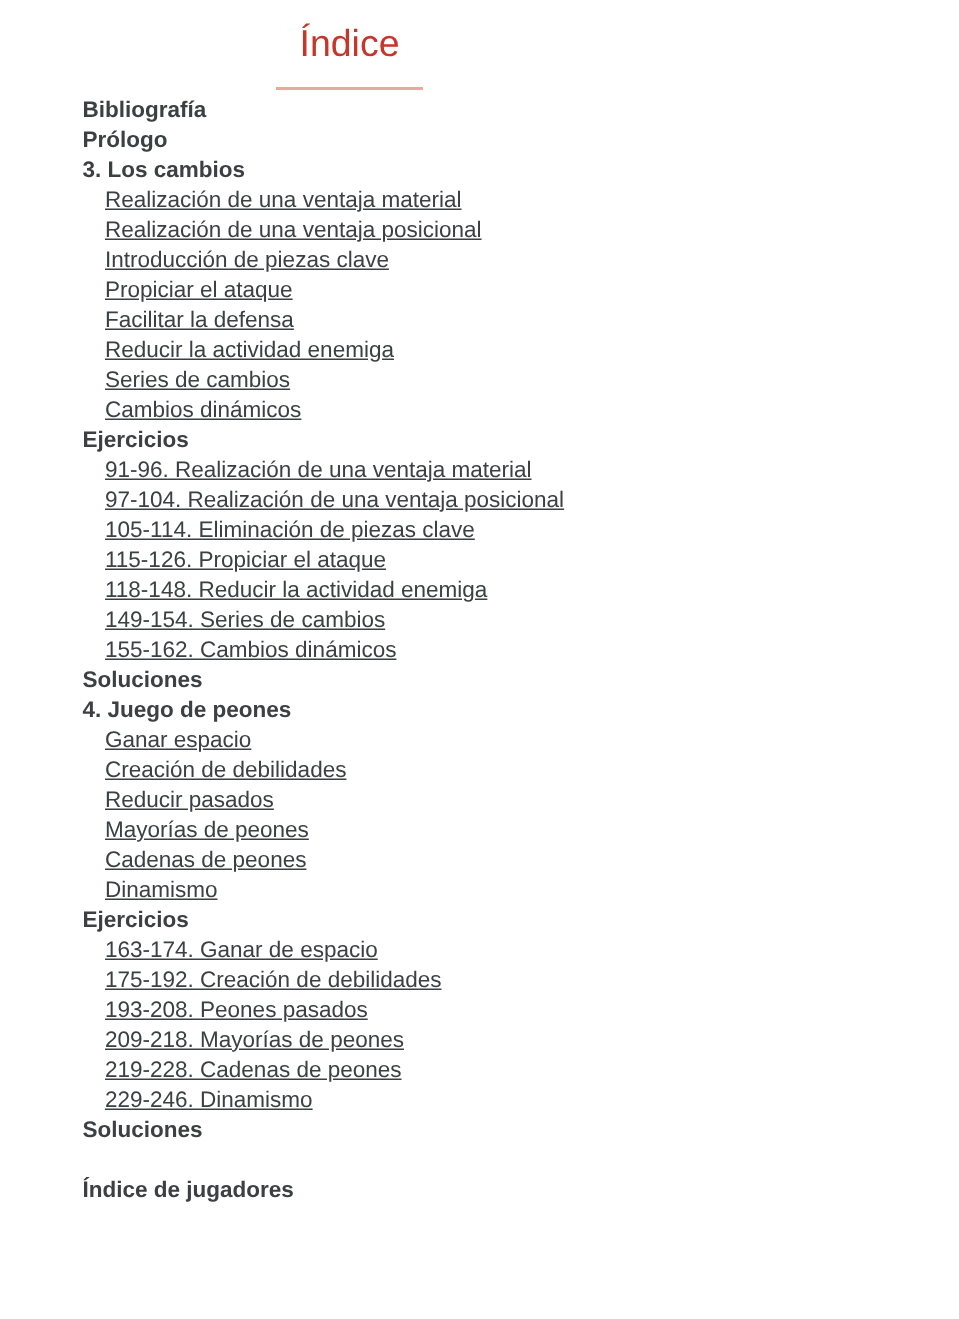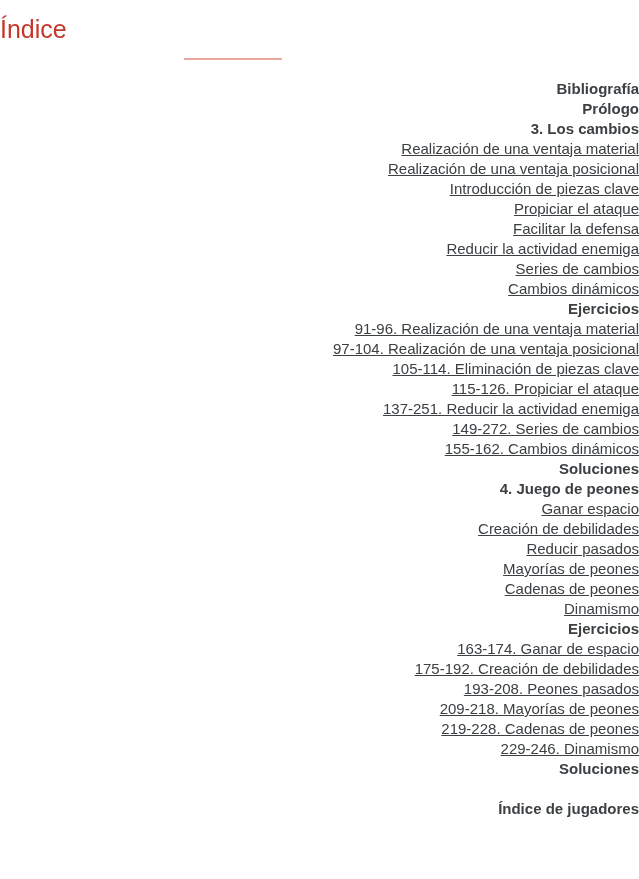--- a/index.html
+++ b/index.html
@@ -14,41 +14,40 @@
     overflow: hidden;
   }
   .page {
     width: 639px;
     height: 879px;
     background: #ffffff;
     box-sizing: border-box;
   }
   .header {
     width: 466px;
-    text-align: left;
+    text-align: center;
     padding-top: 13px;
   }
   .page-title {
     margin: 0;
     font-size: 25px;
     line-height: 33px;
     font-weight: 400;
     color: #c5372b;
   }
   .title-underline {
     width: 98px;
     height: 2px;
     background: #eba8a1;
     margin: 12px auto 0 auto;
   }
   .toc-list {
     list-style: none;
-    margin: 19px 0 0 0;
+    margin: 4px 0 0 0;
     padding: 0;
-    text-align: right;
   }
   .toc-list li {
     height: 20px;
     line-height: 20px;
     font-size: 15px;
     color: #3c4043;
     margin-left: 55px;
     white-space: nowrap;
   }
   .toc-list li.bold {
@@ -81,22 +80,22 @@
       <li class=" sub">Propiciar el ataque</li>
       <li class=" sub">Facilitar la defensa</li>
       <li class=" sub">Reducir la actividad enemiga</li>
       <li class=" sub">Series de cambios</li>
       <li class=" sub">Cambios dinámicos</li>
       <li class="bold">Ejercicios</li>
       <li class=" sub">91-96. Realización de una ventaja material</li>
       <li class=" sub">97-104. Realización de una ventaja posicional</li>
       <li class=" sub">105-114. Eliminación de piezas clave</li>
       <li class=" sub">115-126. Propiciar el ataque</li>
-      <li class=" sub">137-251. Reducir la actividad enemiga</li>
-      <li class=" sub">149-272. Series de cambios</li>
+      <li class=" sub">118-148. Reducir la actividad enemiga</li>
+      <li class=" sub">149-154. Series de cambios</li>
       <li class=" sub">155-162. Cambios dinámicos</li>
       <li class="bold">Soluciones</li>
       <li class="bold">4. Juego de peones</li>
       <li class=" sub">Ganar espacio</li>
       <li class=" sub">Creación de debilidades</li>
       <li class=" sub">Reducir pasados</li>
       <li class=" sub">Mayorías de peones</li>
       <li class=" sub">Cadenas de peones</li>
       <li class=" sub">Dinamismo</li>
       <li class="bold">Ejercicios</li>

